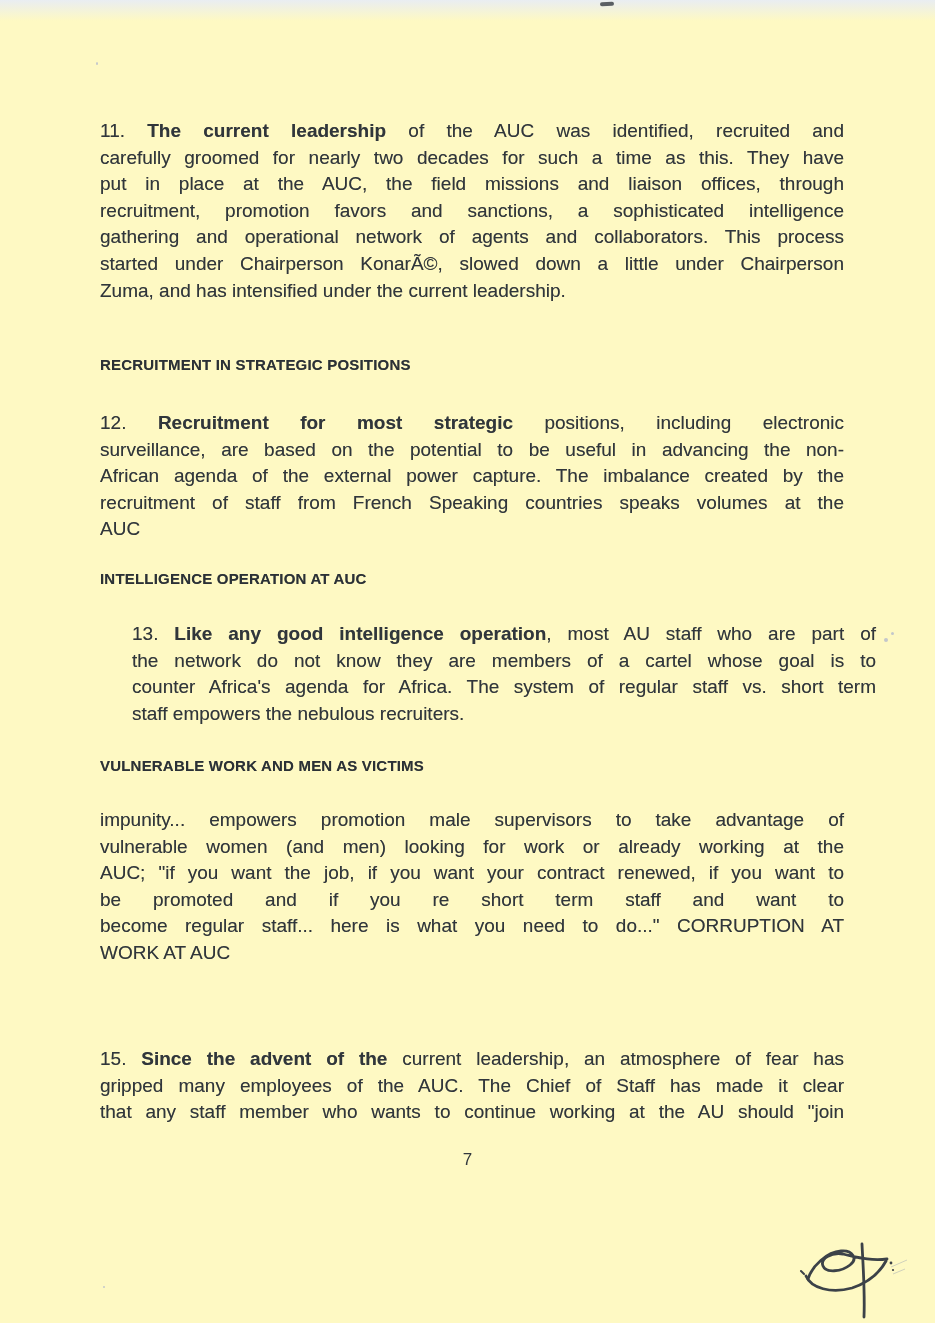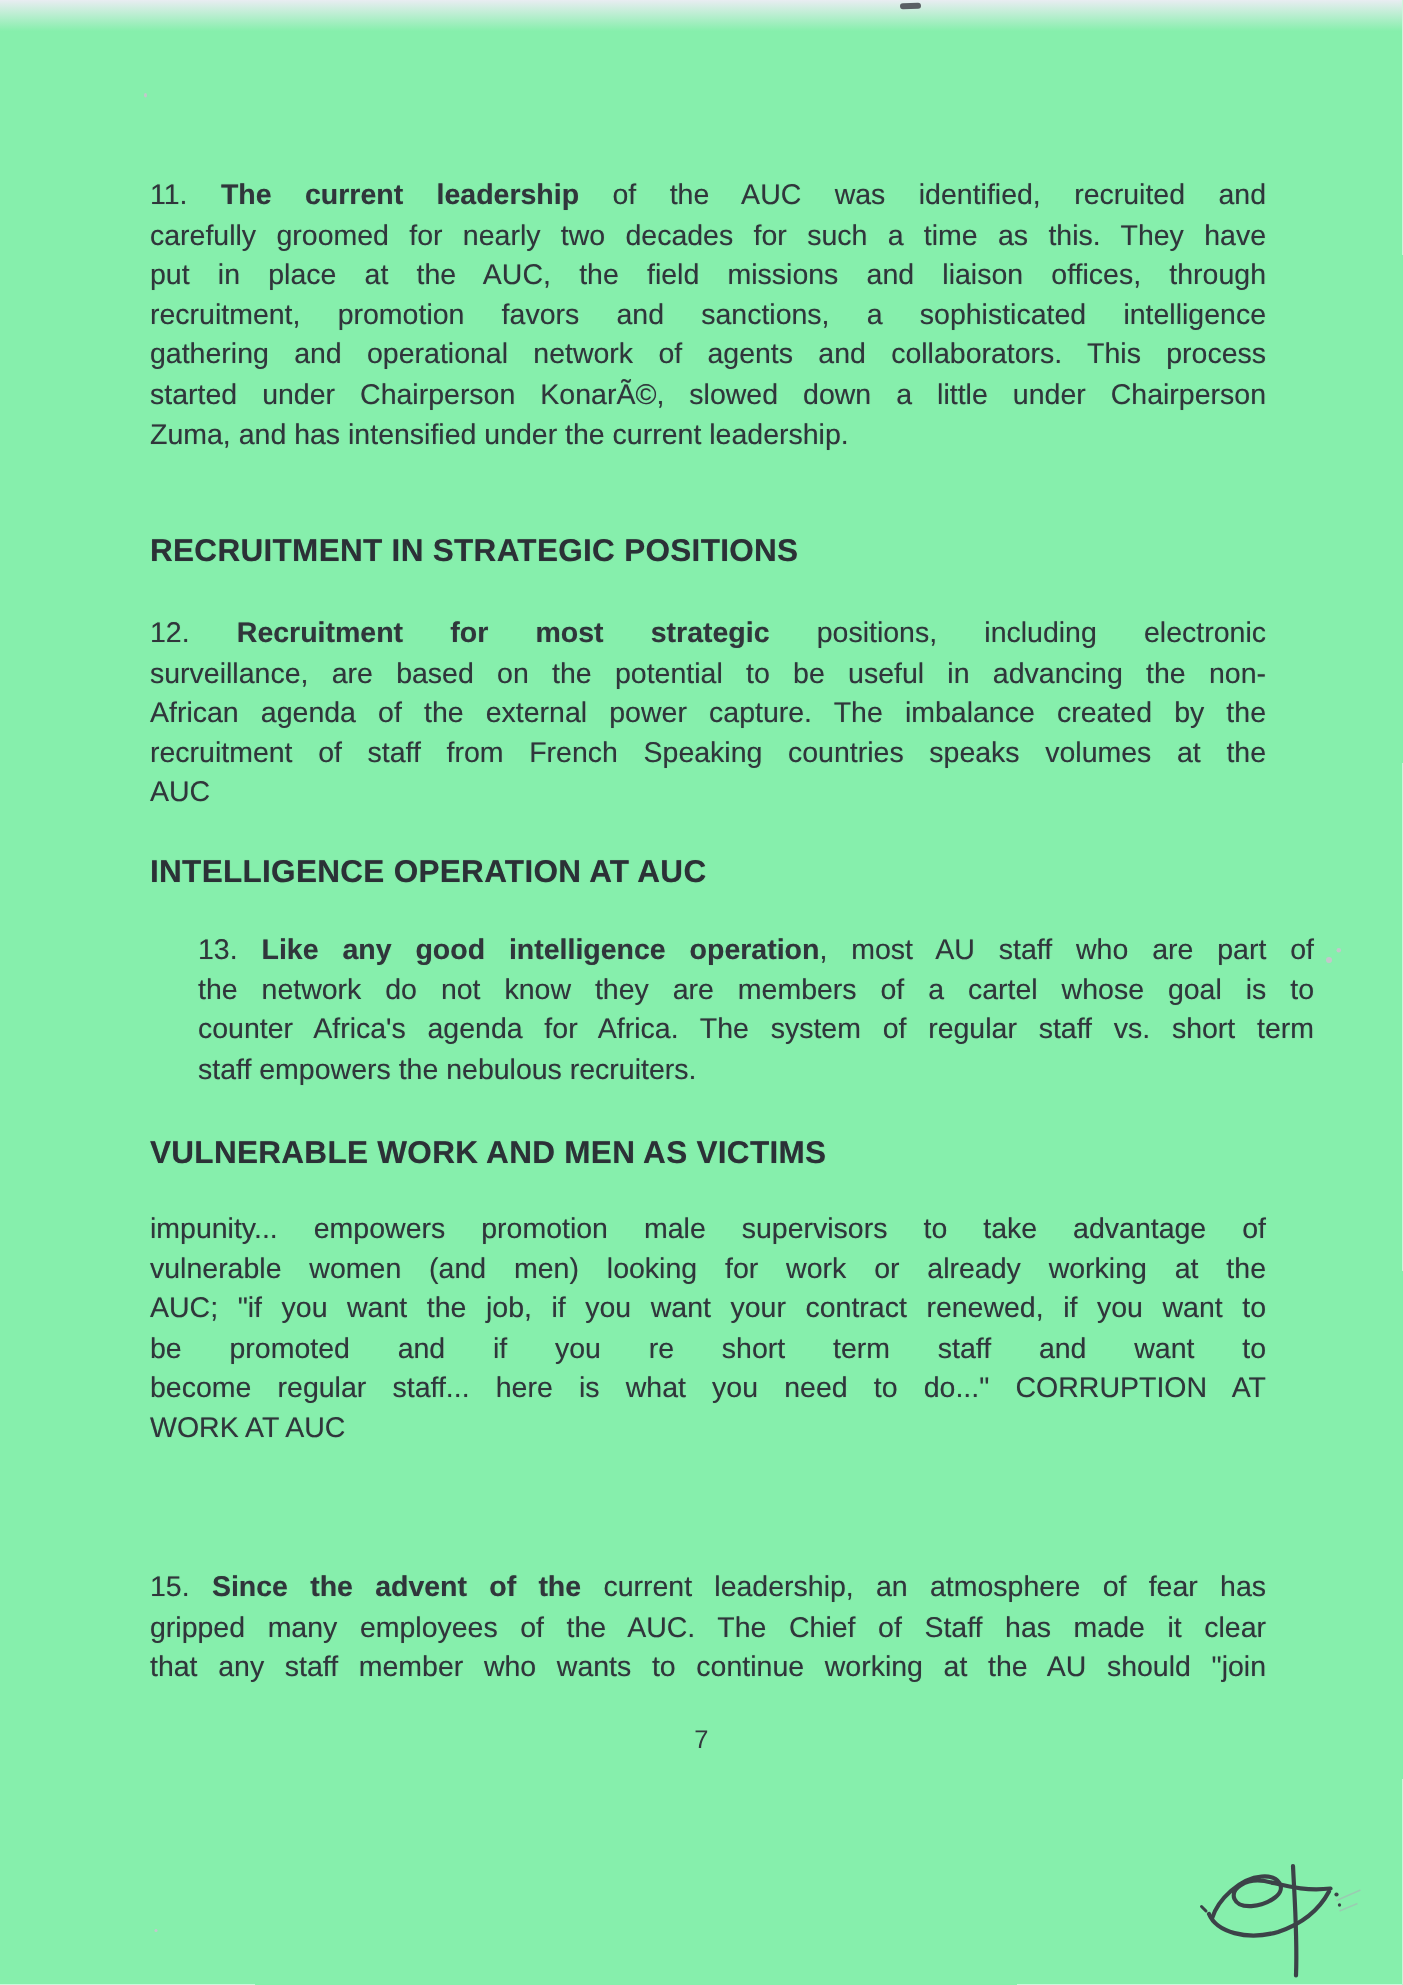--- a/index.html
+++ b/index.html
@@ -4,21 +4,21 @@
 <style>
   html, body {
     margin: 0;
     padding: 0;
     background: #ffffff;
   }
   .page {
     position: relative;
     width: 935px;
     height: 1323px;
-    background: #86efac;
+    background: #fef9c3;
     overflow: hidden;
     font-family: "Liberation Sans", "DejaVu Sans", sans-serif;
     color: #30363b;
   }
   .top-band {
     position: absolute;
     top: 0; left: 0; right: 0;
     height: 26px;
     background: linear-gradient(180deg, #e9edf2 0%, rgba(252,252,251,0) 80%);
     pointer-events: none;
@@ -36,21 +36,21 @@
     background: #c3c7cb;
     border-radius: 50%;
   }
   .content-block {
     position: absolute;
     left: 100px;
     width: 744px;
   }
   .heading {
     font-weight: 700;
-    font-size: 21px;
+    font-size: 15px;
     letter-spacing: 0.2px;
     color: #2b3136;
     text-shadow: 0 0 0.5px rgba(43,49,54,0.5);
   }
   .para {
     font-size: 19px;
     line-height: 26.6px;
     text-shadow: 0 0 0.5px rgba(48,54,59,0.45);
   }
   .line {

